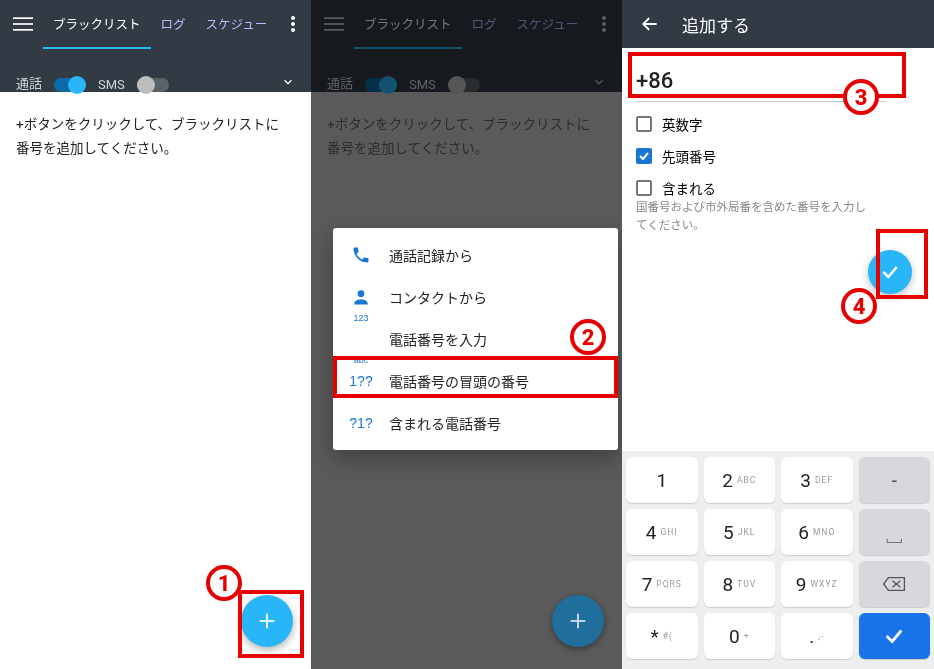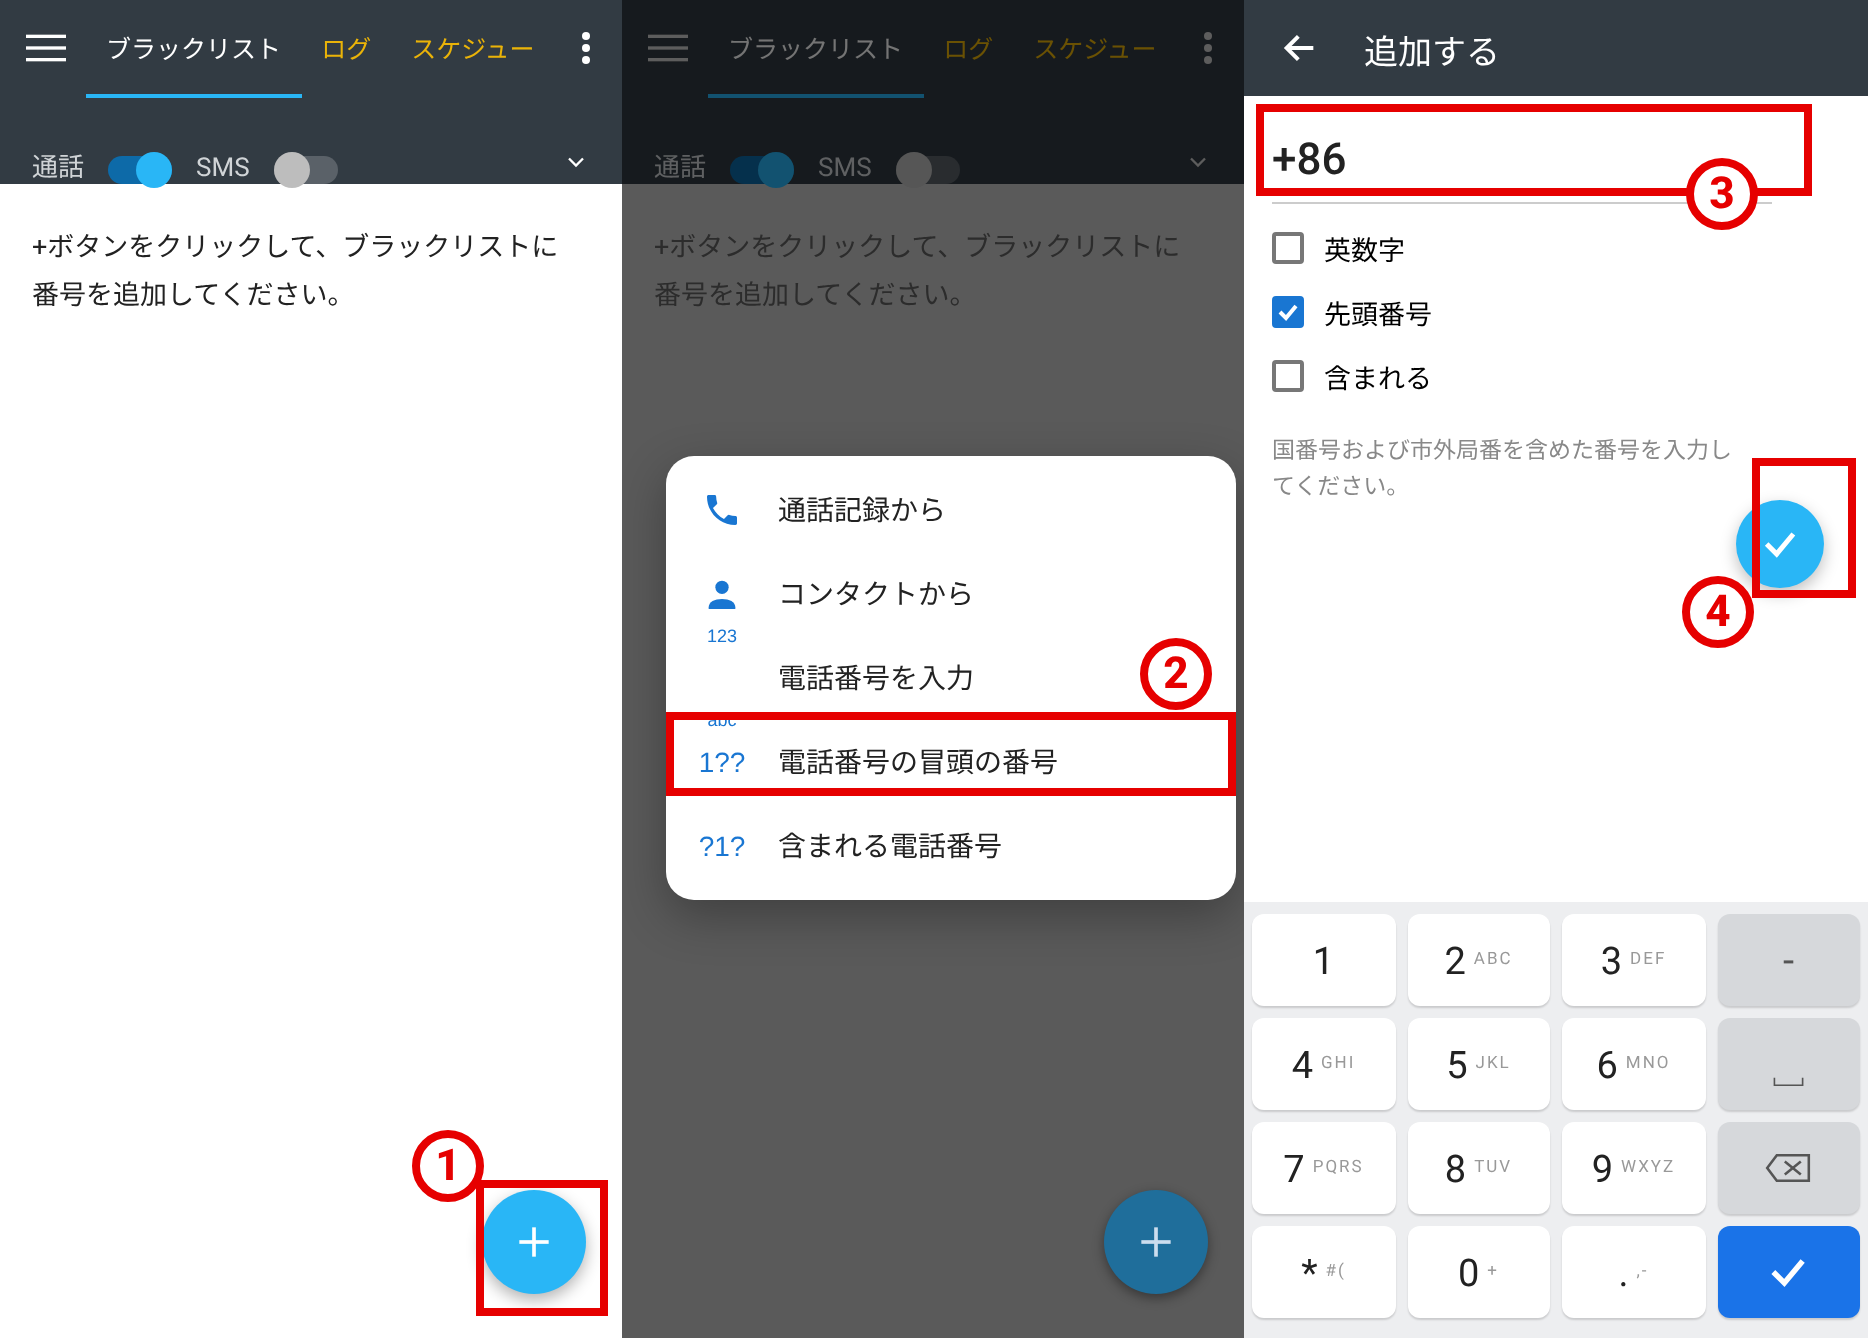--- a/index.html
+++ b/index.html
@@ -39,21 +39,21 @@
   }
   .hamburger {
     width: 40px; height: 40px;
     display: flex; align-items: center; justify-content: center;
     cursor: pointer;
   }
   .tabs { display: flex; flex: 1; justify-content: flex-start; gap: 0; }
   .tab {
     padding: 14px 10px;
     font-size: 12.5px;
-    color: #eab308;
+    color: #c4b5fd;
     cursor: pointer;
     white-space: nowrap;
   }
   .tab.active {
     color: #fff;
     border-bottom: 2px solid #29b6f6;
   }
   .more {
     width: 30px; height: 40px;
     display: flex; align-items: center; justify-content: center;
@@ -115,21 +115,21 @@
     background: rgba(0,0,0,0.35);
     pointer-events: none;
   }
 
   
   .popup {
     position: absolute;
     left: 22px; right: 4px;
     top: 228px;
     background: #fff;
-    border-radius: 14px;
+    border-radius: 3px;
     box-shadow: 0 8px 24px rgba(0,0,0,0.3);
     padding: 6px 0;
   }
   .popup-item {
     display: flex;
     align-items: center;
     height: 42px;
     padding: 0 16px;
     gap: 16px;
     cursor: pointer;
@@ -182,21 +182,20 @@
     border: 2px solid #777;
     border-radius: 2px;
     flex-shrink: 0;
   }
   .checkbox.checked {
     border-color: #1976d2;
     background: #1976d2;
     display:flex; align-items:center; justify-content:center;
   }
   .help-text {
-    margin-top: 18px;
     font-size: 11.5px;
     color: #888;
     line-height: 1.6;
     max-width: 240px;
   }
   .confirm-fab {
     position: absolute;
     right: 22px; top: 250px;
     width: 44px; height: 44px;
     border-radius: 50%;

